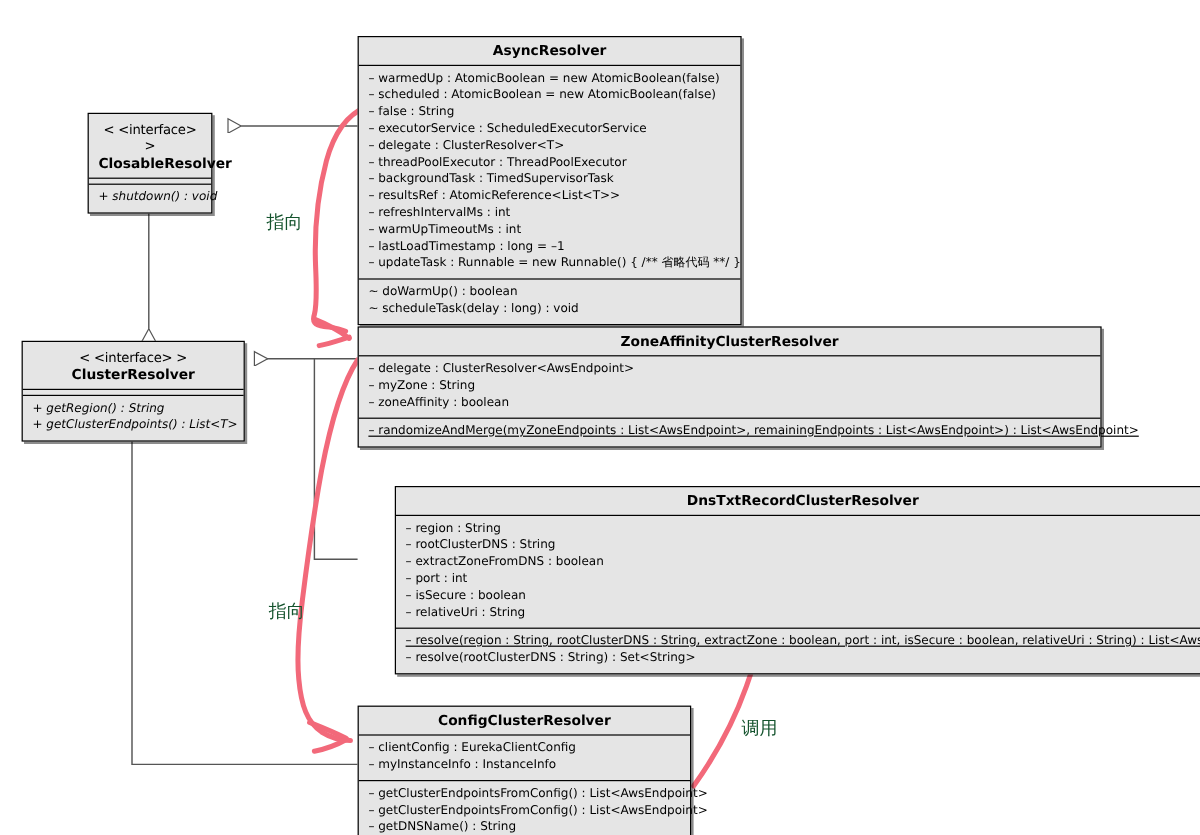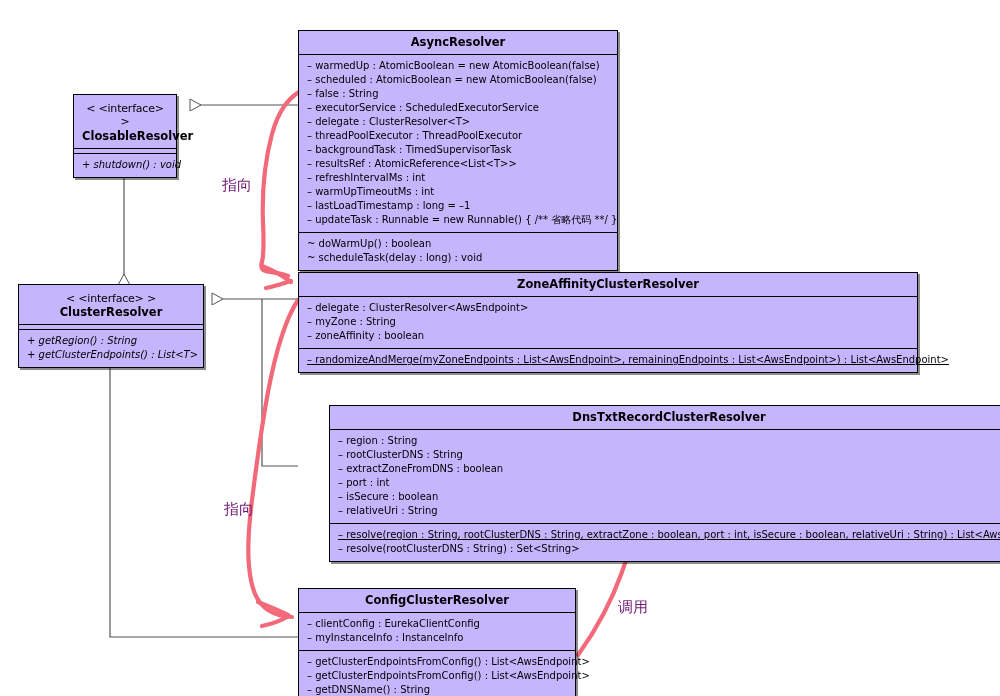--- a/index.html
+++ b/index.html
@@ -22,21 +22,21 @@
   }
   svg.edges {
     position: absolute;
     left: 0; top: 0;
     width: 1000px;
     height: 696px;
     pointer-events: none;
   }
   .uml-class {
     position: absolute;
-    background: #c4b5fd;
+    background: #e5e5e5;
     border: 1px solid #000000;
     box-shadow: 2px 2px 0 rgba(0,0,0,0.45);
     box-sizing: border-box;
   }
   .uml-header {
     text-align: center;
     padding: 4px 8px 5px 8px;
     font-size: 11.5px;
     font-weight: bold;
     color: #000000;
@@ -66,21 +66,21 @@
   }
   .uml-row.italic { font-style: italic; }
   .uml-row.static { text-decoration: underline; }
   .uml-compartment.empty { padding: 2px 0; }
 
   
   .iface .uml-header { padding-top: 7px; }
 
   .annotation {
     position: absolute;
-    color: #701a75;
+    color: #14532d;
     font-size: 15px;
     font-family: "DejaVu Sans", sans-serif;
     white-space: nowrap;
   }
 </style>
 </head>
 <body>
 
 <div id="canvas">
 

